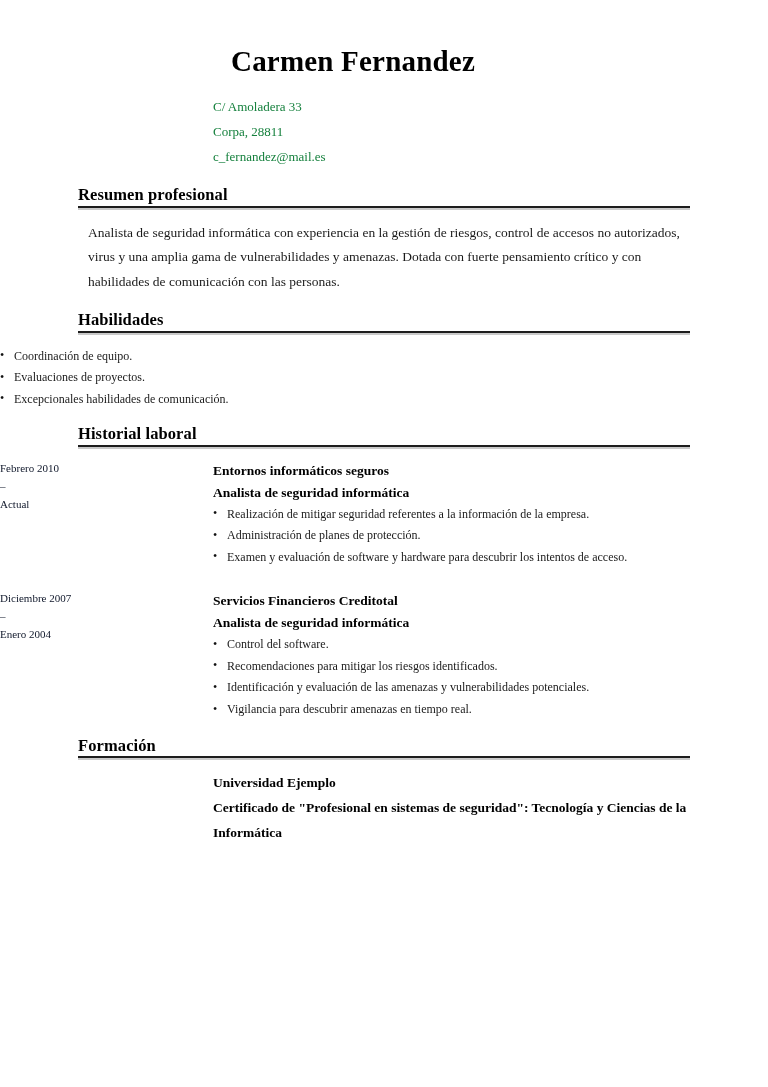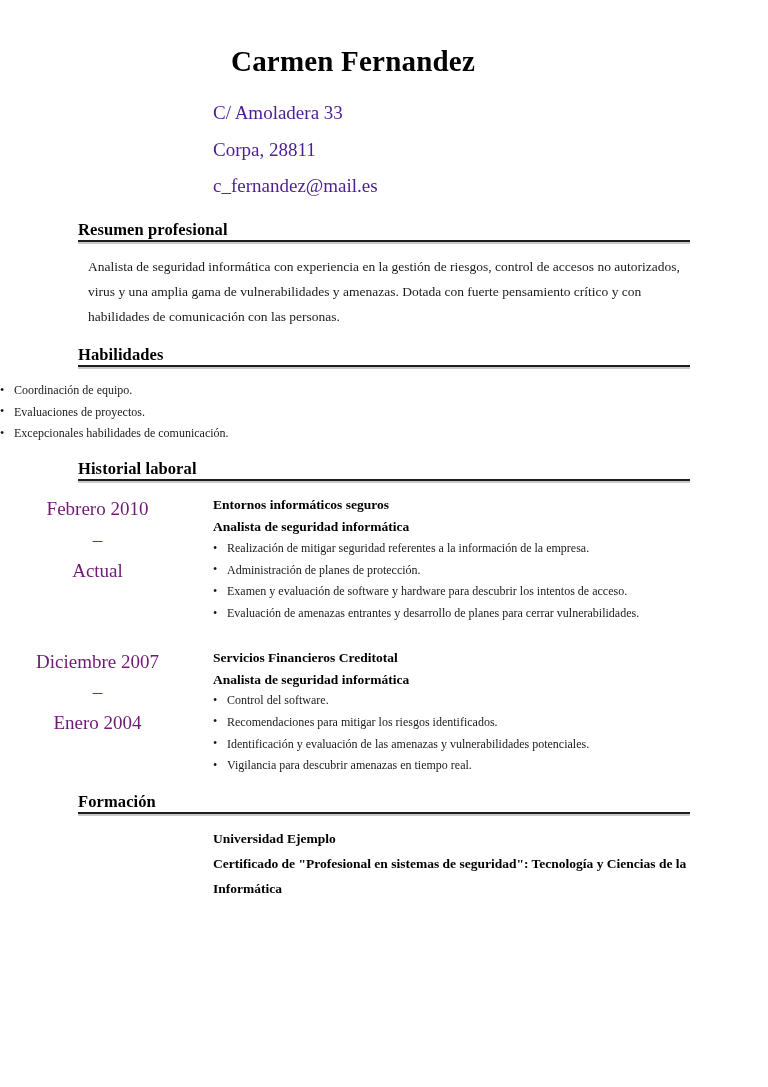--- a/index.html
+++ b/index.html
@@ -32,23 +32,23 @@
     text-align: center;
     letter-spacing: .2px;
     color: #000000;
     padding-left: 58px;
     padding-right: 120px;
     line-height: 1.25;
   }
   .contact {
     margin-top: 16px;
     padding-left: 213px;
-    font-size: 19px;
+    font-size: 13px;
     line-height: 1.92;
-    color: #4c1d95;
+    color: #15803d;
   }
   .contact-line {
     white-space: nowrap;
   }
 
   
   .section {
     margin-top: 15px;
   }
   .section-head {
@@ -118,24 +118,24 @@
     margin-bottom: 22px;
   }
   .job:last-child {
     margin-bottom: 0;
   }
   .job-dates {
     width: 205px;
     flex: 0 0 205px;
     box-sizing: border-box;
     padding-right: 10px;
-    text-align: center;
-    font-size: 19px;
+    text-align: left;
+    font-size: 11px;
     line-height: 1.62;
-    color: #701a75;
+    color: #0f172a;
   }
   .job-dates .dash {
     display: block;
     line-height: 1.62;
   }
   .job-main {
     flex: 1 1 auto;
     padding-left: 8px;
     padding-right: 72px;
     min-width: 0;
@@ -215,21 +215,20 @@
           <span class="dash">–</span>
           <span>Actual</span>
         </div>
         <div class="job-main">
           <div class="job-company">Entornos informáticos seguros</div>
           <div class="job-role">Analista de seguridad informática</div>
           <ul class="bullets job-bullets">
             <li>Realización de mitigar seguridad referentes a la información de la empresa.</li>
             <li>Administración de planes de protección.</li>
             <li>Examen y evaluación de software y hardware para descubrir los intentos de acceso.</li>
-            <li>Evaluación de amenazas entrantes y desarrollo de planes para cerrar vulnerabilidades.</li>
           </ul>
         </div>
       </div>
 
       <div class="job">
         <div class="job-dates">
           <span>Diciembre 2007</span>
           <span class="dash">–</span>
           <span>Enero 2004</span>
         </div>

